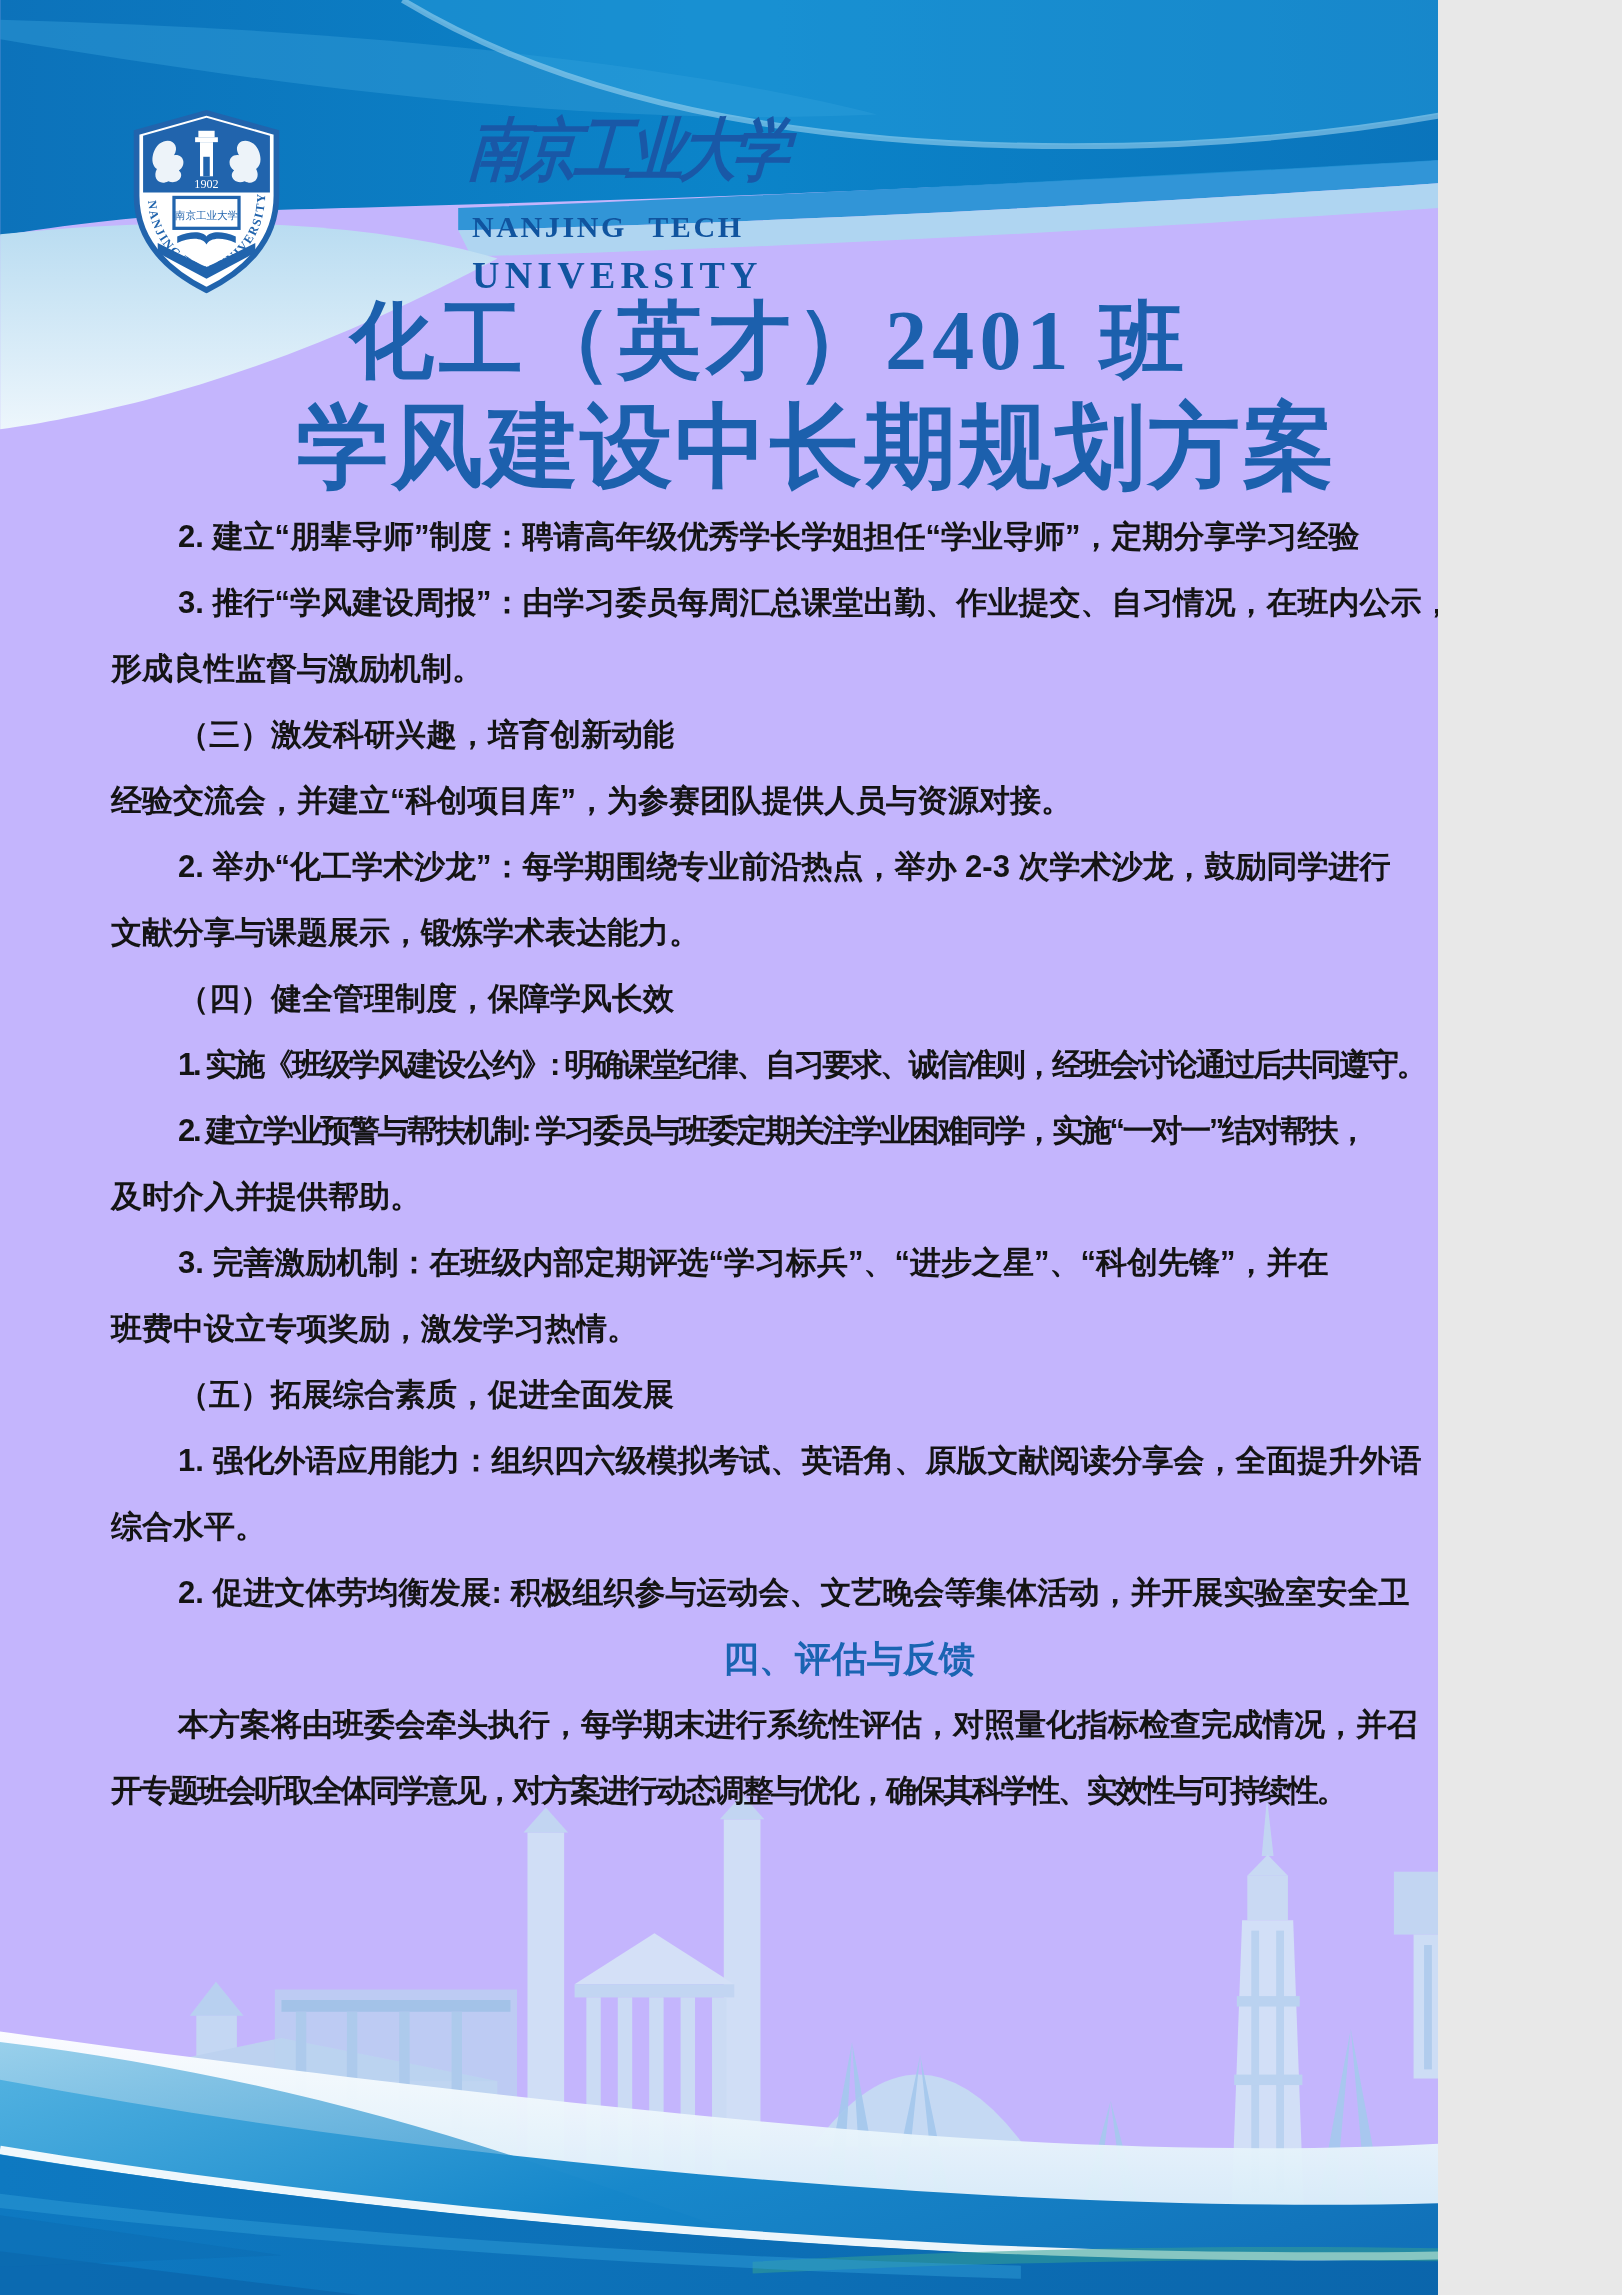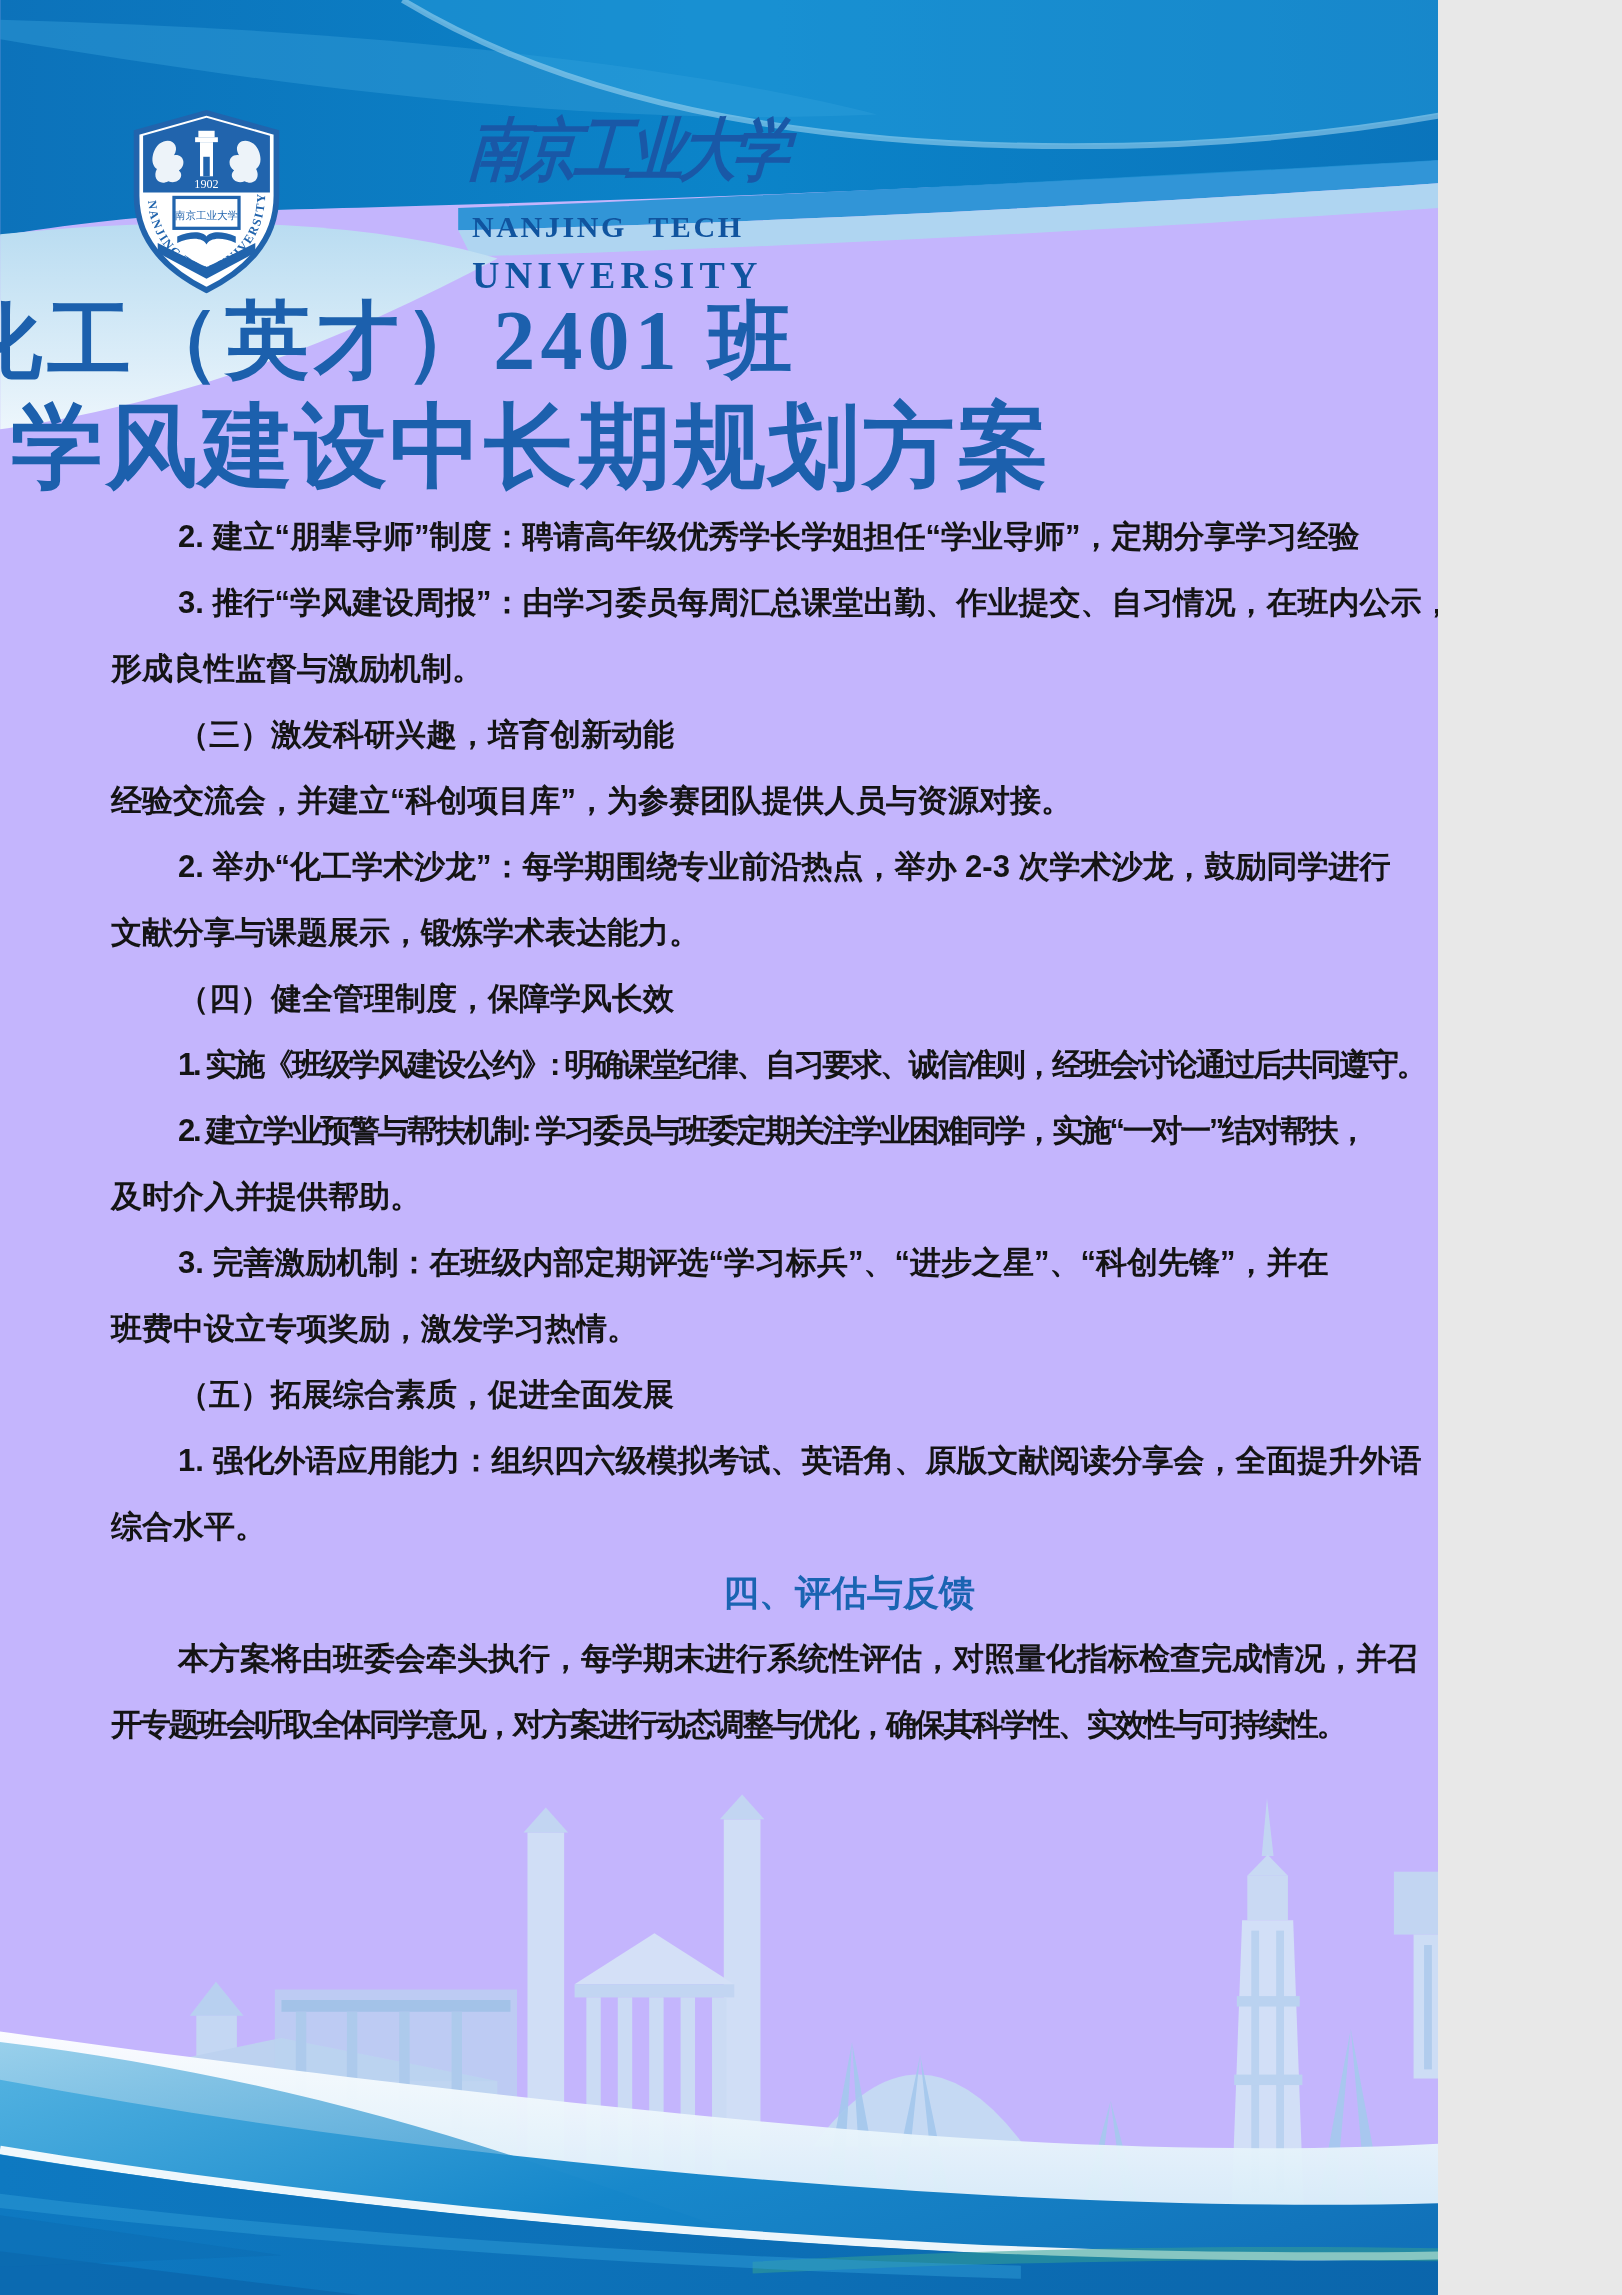--- a/index.html
+++ b/index.html
@@ -22,21 +22,21 @@
     transform:scaleX(.84) skewX(-5deg);transform-origin:left top;white-space:nowrap;
   }
   .logo-en1,.logo-en2{
     position:absolute;left:191px;font-family:"Liberation Serif",serif;font-weight:700;
     color:#10549f;white-space:nowrap;
   }
   .logo-en1{top:102px;font-size:30px;letter-spacing:2.6px;word-spacing:11.8px;}
   .logo-en2{top:145px;font-size:38px;letter-spacing:5.2px;}
 
   
-  .title-block{position:absolute;left:0;top:289px;width:1623px;z-index:5;
+  .title-block{position:absolute;left:0;top:289px;width:1623px;z-index:5;text-align:center;
     color:#1c60ad;font-family:"Liberation Serif",serif;font-weight:700;}
   .title-l1{font-size:84px;line-height:103px;letter-spacing:5.2px;transform:translateX(-42px);white-space:nowrap;}
   .title-l2{font-size:92px;line-height:110px;letter-spacing:2.6px;white-space:nowrap;padding-left:11px;}
 
   
   .body-text{
     position:absolute;left:111px;top:504px;width:1408px;z-index:6;
     font-size:31px;font-weight:600;color:#141414;
   }
   .ln{height:66px;line-height:66px;white-space:nowrap;}
@@ -231,19 +231,20 @@
     <div class="ln">文献分享与课题展示，锻炼学术表达能力。</div>
     <div class="ln ind">（四）健全管理制度，保障学风长效</div>
     <div class="ln ind tight">1. 实施《班级学风建设公约》: 明确课堂纪律、自习要求、诚信准则，经班会讨论通过后共同遵守。</div>
     <div class="ln ind tight">2. 建立学业预警与帮扶机制: 学习委员与班委定期关注学业困难同学，实施“一对一”结对帮扶，</div>
     <div class="ln">及时介入并提供帮助。</div>
     <div class="ln ind">3. 完善激励机制：在班级内部定期评选“学习标兵”、“进步之星”、“科创先锋”，并在</div>
     <div class="ln">班费中设立专项奖励，激发学习热情。</div>
     <div class="ln ind">（五）拓展综合素质，促进全面发展</div>
     <div class="ln ind">1. 强化外语应用能力：组织四六级模拟考试、英语角、原版文献阅读分享会，全面提升外语</div>
     <div class="ln">综合水平。</div>
+    <div class="ln ind">2. 促进文体劳均衡发展: 积极组织参与运动会、文艺晚会等集体活动，并开展实验室安全卫</div>
     <div class="ln hd">四、评估与反馈</div>
     <div class="ln ind">本方案将由班委会牵头执行，每学期末进行系统性评估，对照量化指标检查完成情况，并召</div>
     <div class="ln tight">开专题班会听取全体同学意见，对方案进行动态调整与优化，确保其科学性、实效性与可持续性。</div>
   </div>
 
 </div>
 
 
 </body></html>

